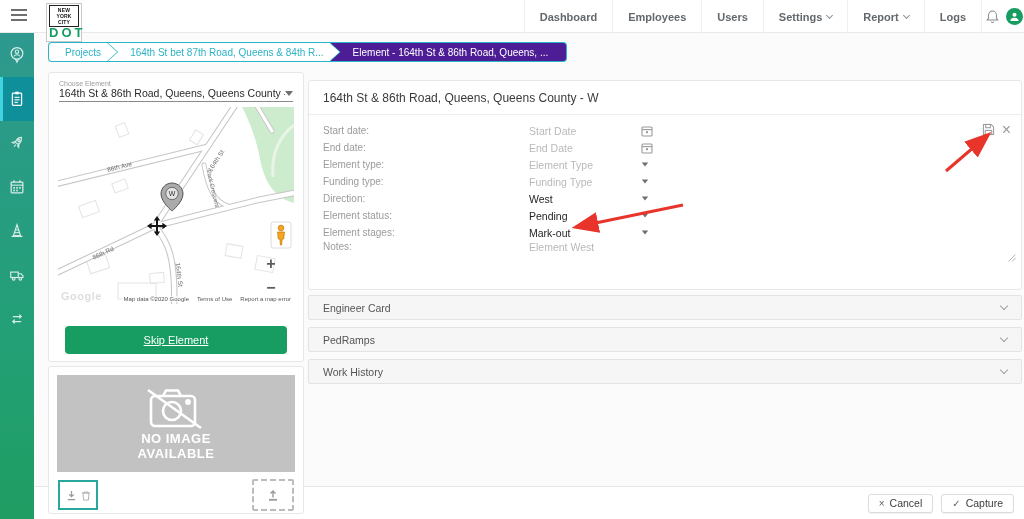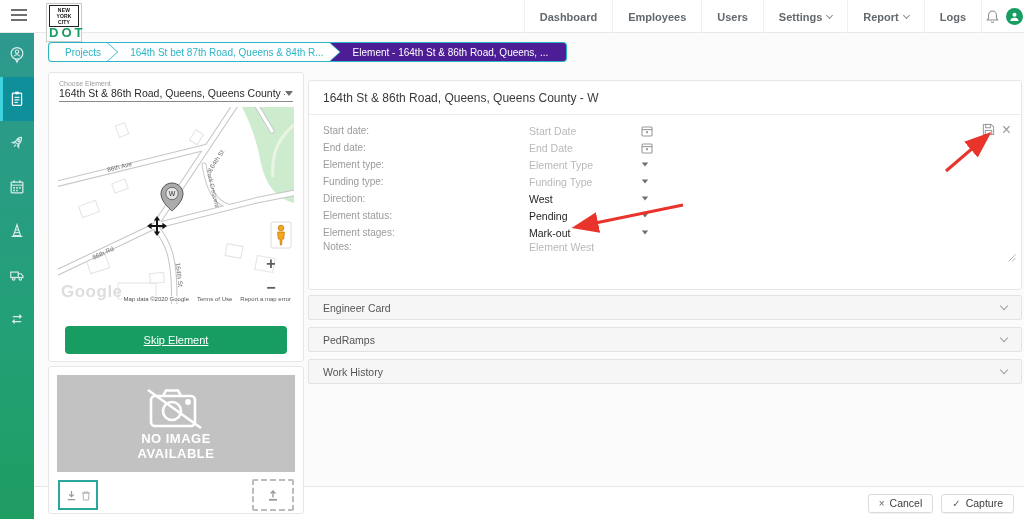--- a/index.html
+++ b/index.html
@@ -41,21 +41,21 @@
   .card { position:absolute; background:#fff; border:1px solid #e7e7e7; border-radius:3px; }
 
   
   .card-element { left:14px; top:39px; width:256px; height:290px; }
   .sel-wrap { margin:7px 10px 0; border-bottom:1px solid #8a8a8a; padding-bottom:2px; cursor:pointer; }
   .sel-label { font-size:7px; color:#9b9b9b; }
   .sel-row { display:flex; align-items:center; justify-content:space-between; }
   .sel-value { font-size:10.5px; color:#2b2b2b; white-space:nowrap; overflow:hidden; }
   .dd { width:0; height:0; border-left:4px solid transparent; border-right:4px solid transparent; border-top:5px solid #6f6f6f; flex:none; }
   .map-wrap { position:relative; width:236px; height:197px; margin:5px auto 0; overflow:hidden; cursor:grab; }
-  .map-google { position:absolute; left:3px; bottom:2px; font-size:17px; font-weight:bold; color:#dedede; letter-spacing:.5px; }
+  .map-google { position:absolute; left:3px; bottom:2px; font-size:11px; font-weight:bold; color:#dedede; letter-spacing:.5px; }
   .map-attr { position:absolute; right:1px; bottom:2px; font-size:6px; color:#565656; display:flex; gap:8px; background:rgba(255,255,255,.6); padding:0 2px; }
   .map-attr span { cursor:pointer; }
   .skip-btn { display:block; margin:22px auto 0; width:222px; height:28px; background:#179d61; color:#fff; font-size:11px; border:none; border-radius:4px; cursor:pointer; font-family:inherit;text-decoration:underline; }
 
   
   .card-image { left:14px; top:333px; width:256px; height:148px; z-index:4; }
   .noimg { margin:8px auto 0; width:238px; height:97px; background:#c2c2c2; display:flex; flex-direction:column; align-items:center; justify-content:center; }
   .noimg-text { width:120px; text-align:center; color:#fff; font-weight:bold; font-size:13px; line-height:15px; letter-spacing:.5px; }
   .img-actions { position:absolute; left:9px; top:113px; width:40px; height:30px; border:2px solid #2aa79c; display:flex; align-items:center; justify-content:center; gap:4px; background:#fff; cursor:pointer; }
   .img-upload { position:absolute; right:9px; top:112px; width:42px; height:32px; border:2px dashed #bcbcbc; border-radius:2px; display:flex; align-items:center; justify-content:center; background:#fff; cursor:pointer; }

